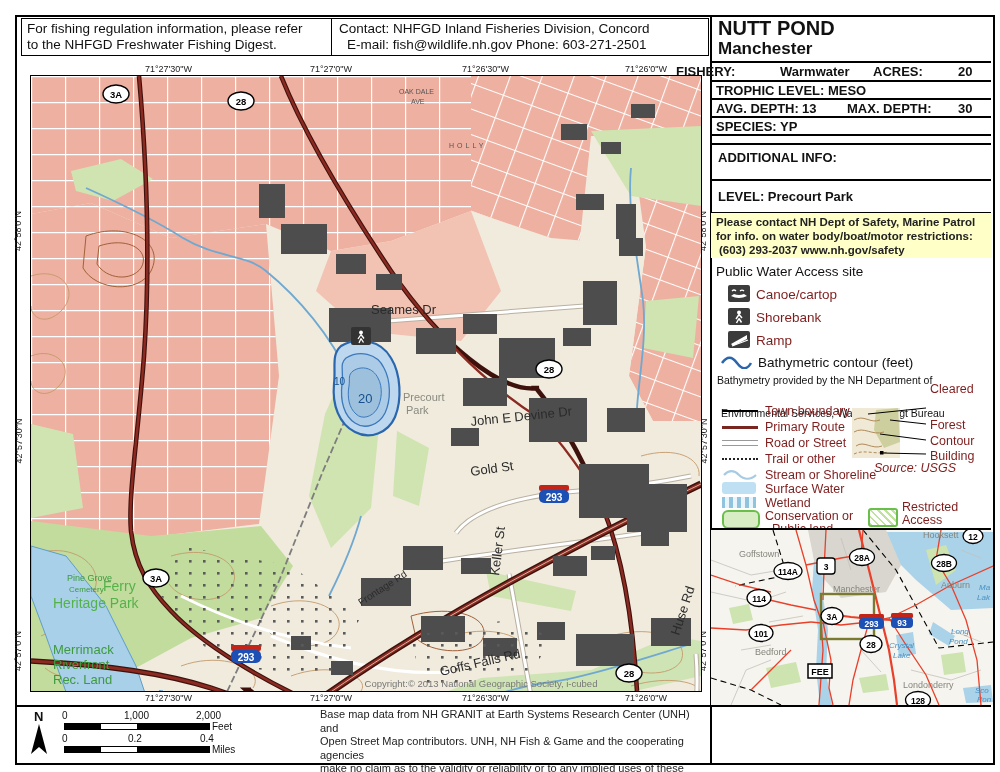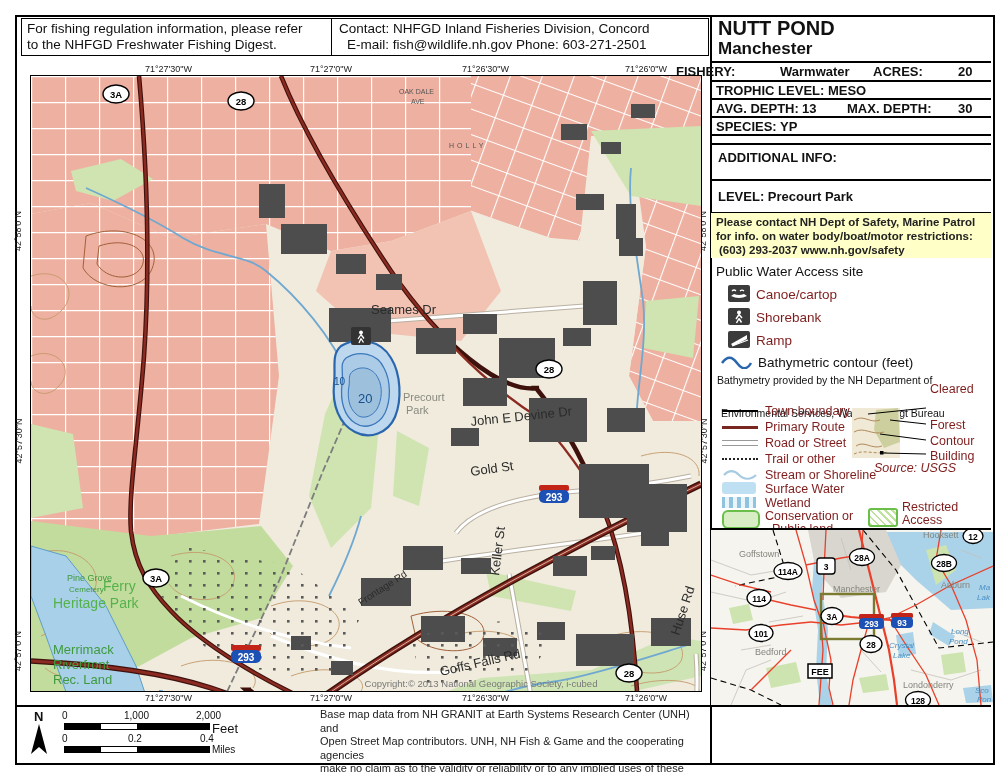--- a/index.html
+++ b/index.html
@@ -524,21 +524,21 @@
   <div class="abs" style="left:0;top:710px;font-size:10px;">
     <span class="abs" style="left:62px;">0</span>
     <span class="abs" style="left:124px;">1,000</span>
     <span class="abs" style="left:196px;">2,000</span>
   </div>
   <div class="abs" style="left:64px;top:723px;width:144px;height:5px;border:1px solid #000;display:flex;">
     <div style="width:36px;background:#000;"></div>
       <div style="width:36px;background:#fff;"></div>
       <div style="width:72px;background:#000;"></div>
   </div>
-  <div class="abs" style="left:212px;top:721px;font-size:13px;">Feet</div>
+  <div class="abs" style="left:212px;top:721px;font-size:10px;">Feet</div>
 
   <div class="abs" style="left:0;top:733px;font-size:10px;">
     <span class="abs" style="left:62px;">0</span>
     <span class="abs" style="left:128px;">0.2</span>
     <span class="abs" style="left:200px;">0.4</span>
   </div>
   <div class="abs" style="left:64px;top:746px;width:144px;height:5px;border:1px solid #000;display:flex;">
     <div style="width:36px;background:#000;"></div>
       <div style="width:36px;background:#fff;"></div>
       <div style="width:72px;background:#000;"></div>

